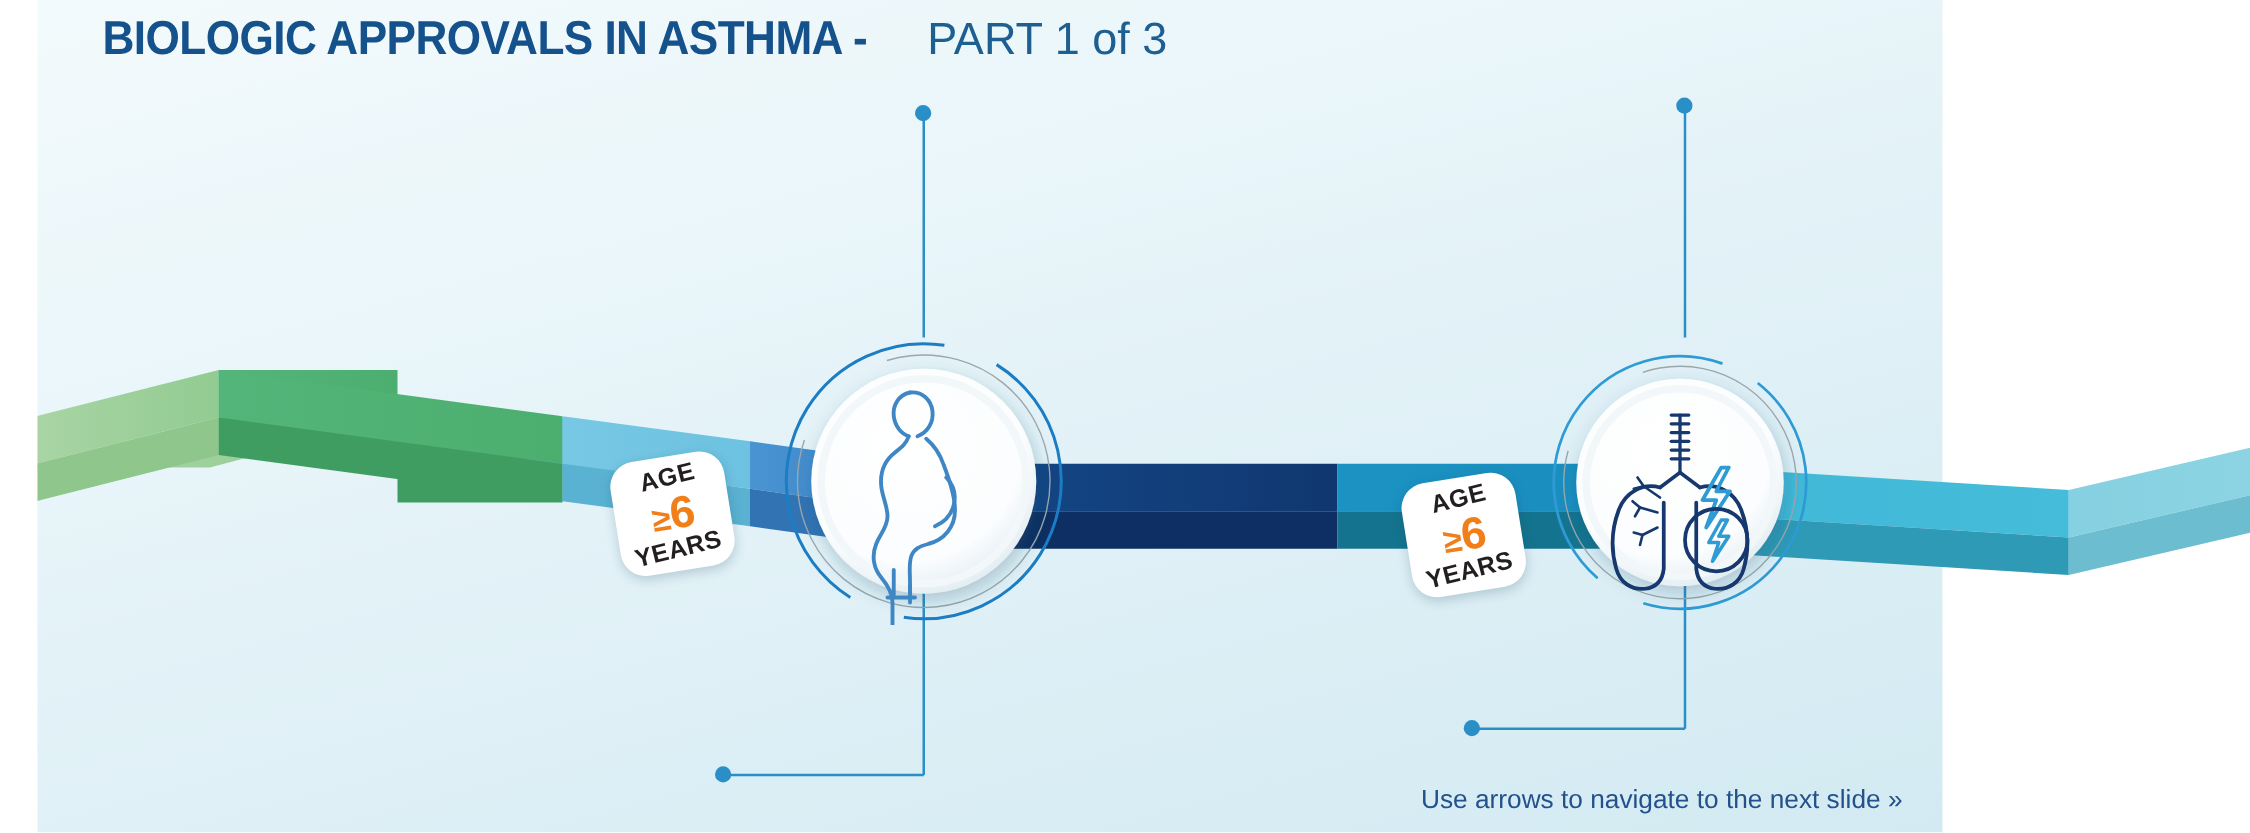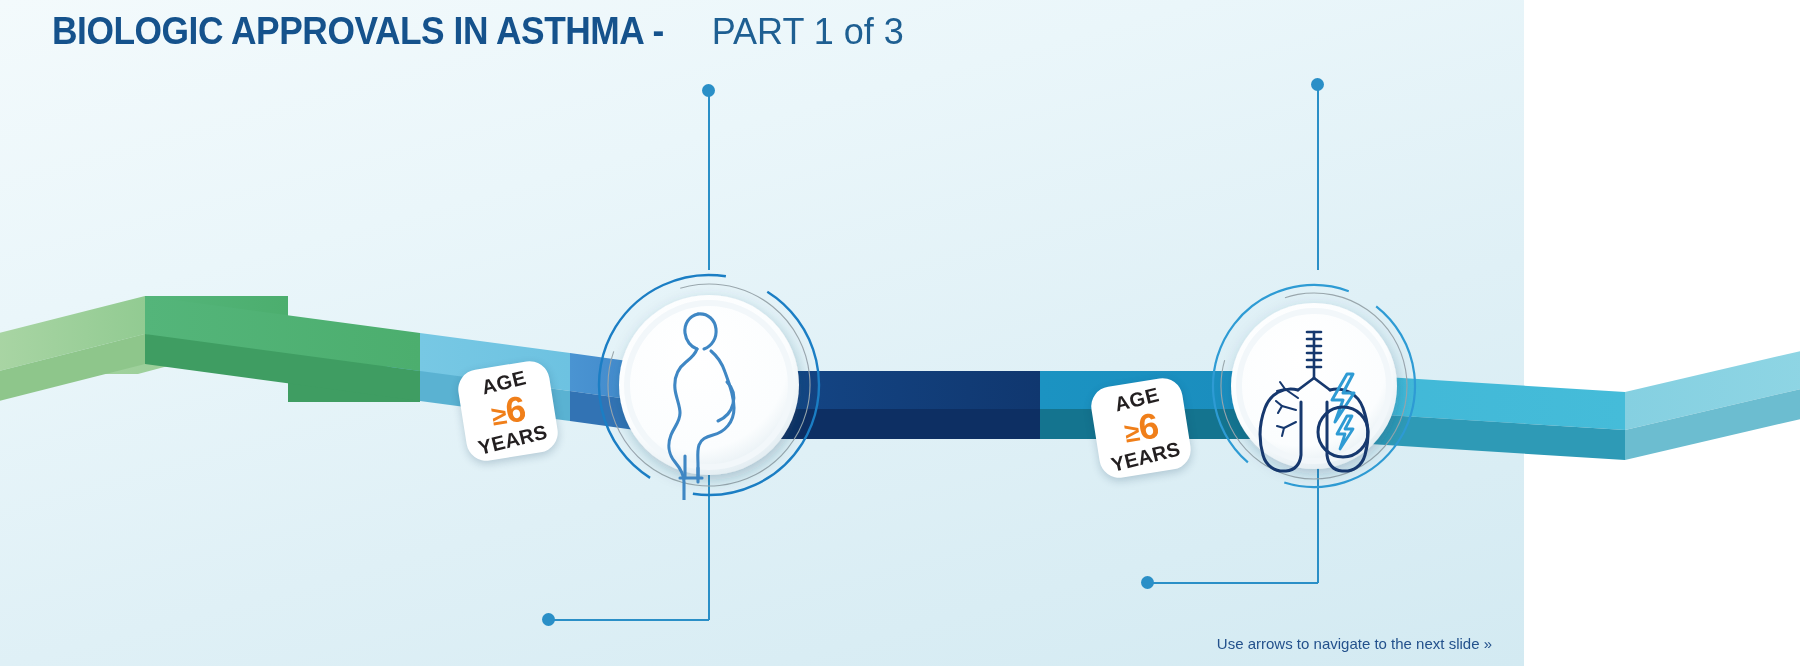--- a/index.html
+++ b/index.html
@@ -5,20 +5,21 @@
   * { box-sizing: border-box; margin: 0; padding: 0; }
   html, body {
     width: 1800px; height: 666px;
     font-family: "Liberation Sans", sans-serif;
     overflow: hidden;
   }
   #stage {
     position: relative;
     width: 1524px; height: 666px;
     background: linear-gradient(165deg, #f3fafc 0%, #eaf6fa 30%, #dff0f6 62%, #d3eaf2 100%);
+    margin-left: 30px;
   }
 
   
   .title-wrap {
     position: absolute; left: 52px; top: 10px;
     white-space: nowrap;
   }
   .title-main {
     font-size: 38px; font-weight: 700; letter-spacing: -0.5px;
     color: #15528c; display: inline-block;
@@ -70,21 +71,21 @@
   .age-badge .age-mid .ge { font-size: 27px; margin-right: 1px; }
   .age-badge .age-bot {
     font-size: 20px; font-weight: 700; color: #231f20;
     letter-spacing: 0.3px; margin-top: 1px;
     transform: rotate(-5deg);
   }
 
   
   .nav-hint {
     position: absolute; right: 32px; bottom: 14px;
-    font-size: 15px; color: #23518c; white-space: nowrap;
+    font-size: 21px; color: #23518c; white-space: nowrap;
   }
 </style>
 </head>
 <body>
 
 <div id="stage">
 
   <div class="title-wrap">
     <span class="title-main">BIOLOGIC APPROVALS IN ASTHMA - </span><span class="title-sub">PART 1 of 3</span>
   </div>

